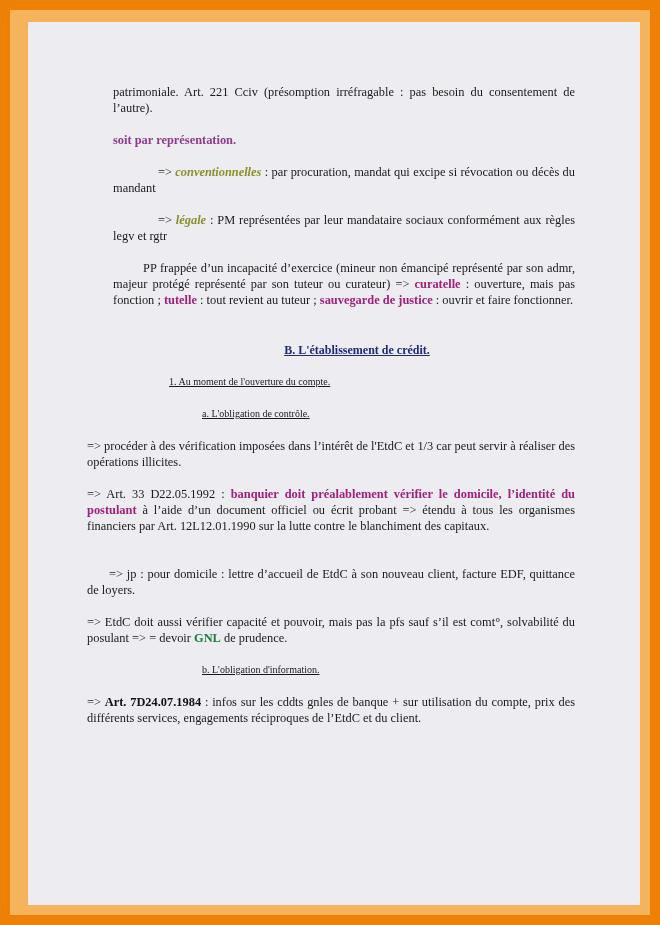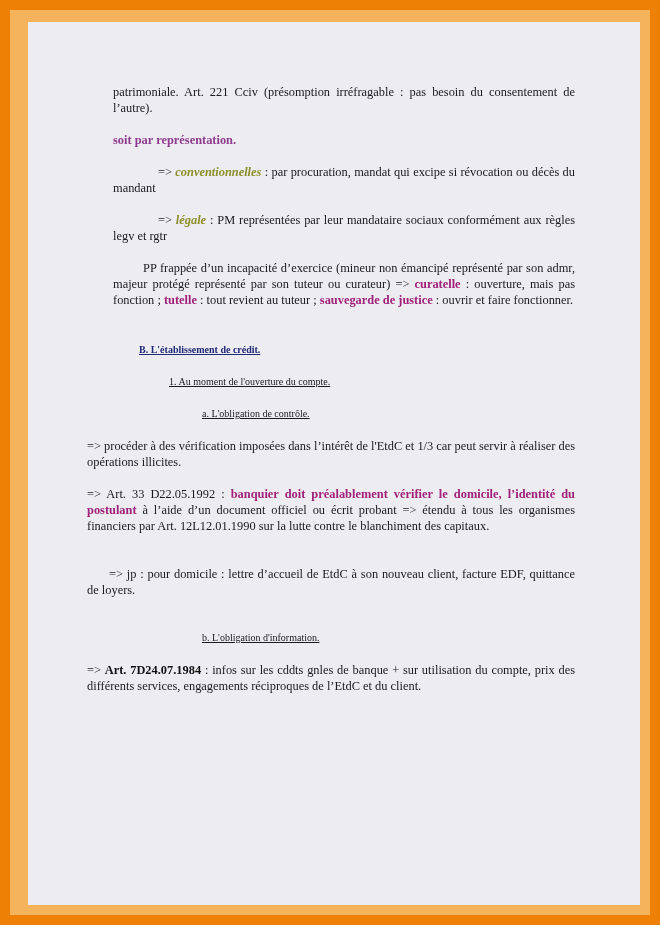--- a/index.html
+++ b/index.html
@@ -64,26 +64,26 @@
   
   .ind-1 { padding-left: 26px; }   
   .ind-2 { padding-left: 26px; }
   .ind-first-45 { text-indent: 45px; }
   .ind-first-30 { text-indent: 30px; }
   .ind-first-22 { text-indent: 22px; }
 
   
   .h-b {
     margin: 0;
-    font-size: 10px;
+    font-size: 12px;
     font-weight: bold;
     color: #1f2a77;
     text-decoration: underline;
     padding-left: 52px;
-    text-align: left;
+    text-align: center;
   }
   .h-1 {
     margin: 0;
     font-size: 10px;
     color: #1a1a1a;
     text-decoration: underline;
     padding-left: 82px;
     text-align: left;
   }
   .h-2 {
@@ -182,20 +182,23 @@
 
       <div class="gap-m"></div>
 
 
       <div class="gap-m"></div>
 
       <div class="p ind-first-22">=&gt; jp : pour domicile : lettre d’accueil de EtdC à son nouveau client, facture EDF, quittance de loyers.</div>
 
       <div class="gap-m"></div>
 
+      <div class="p">
+        <span>=&gt; EtdC doit aussi vérifier capacité et pouvoir, mais pas la pfs sauf s’il est comt°, solvabilité du posulant =&gt; = devoir </span><span class="em-green-b">GNL</span><span> de prudence.</span>
+      </div>
 
       <div class="gap-m"></div>
 
       <div class="h-2">b. L'obligation d'information.</div>
 
       <div class="gap-m"></div>
 
       <div class="p">
         <span>=&gt; </span><span class="em-black-b">Art. 7D24.07.1984</span><span> : infos sur les cddts gnles de banque + sur utilisation du compte, prix des différents services, engagements réciproques de l’EtdC et du client.</span>
       </div>

